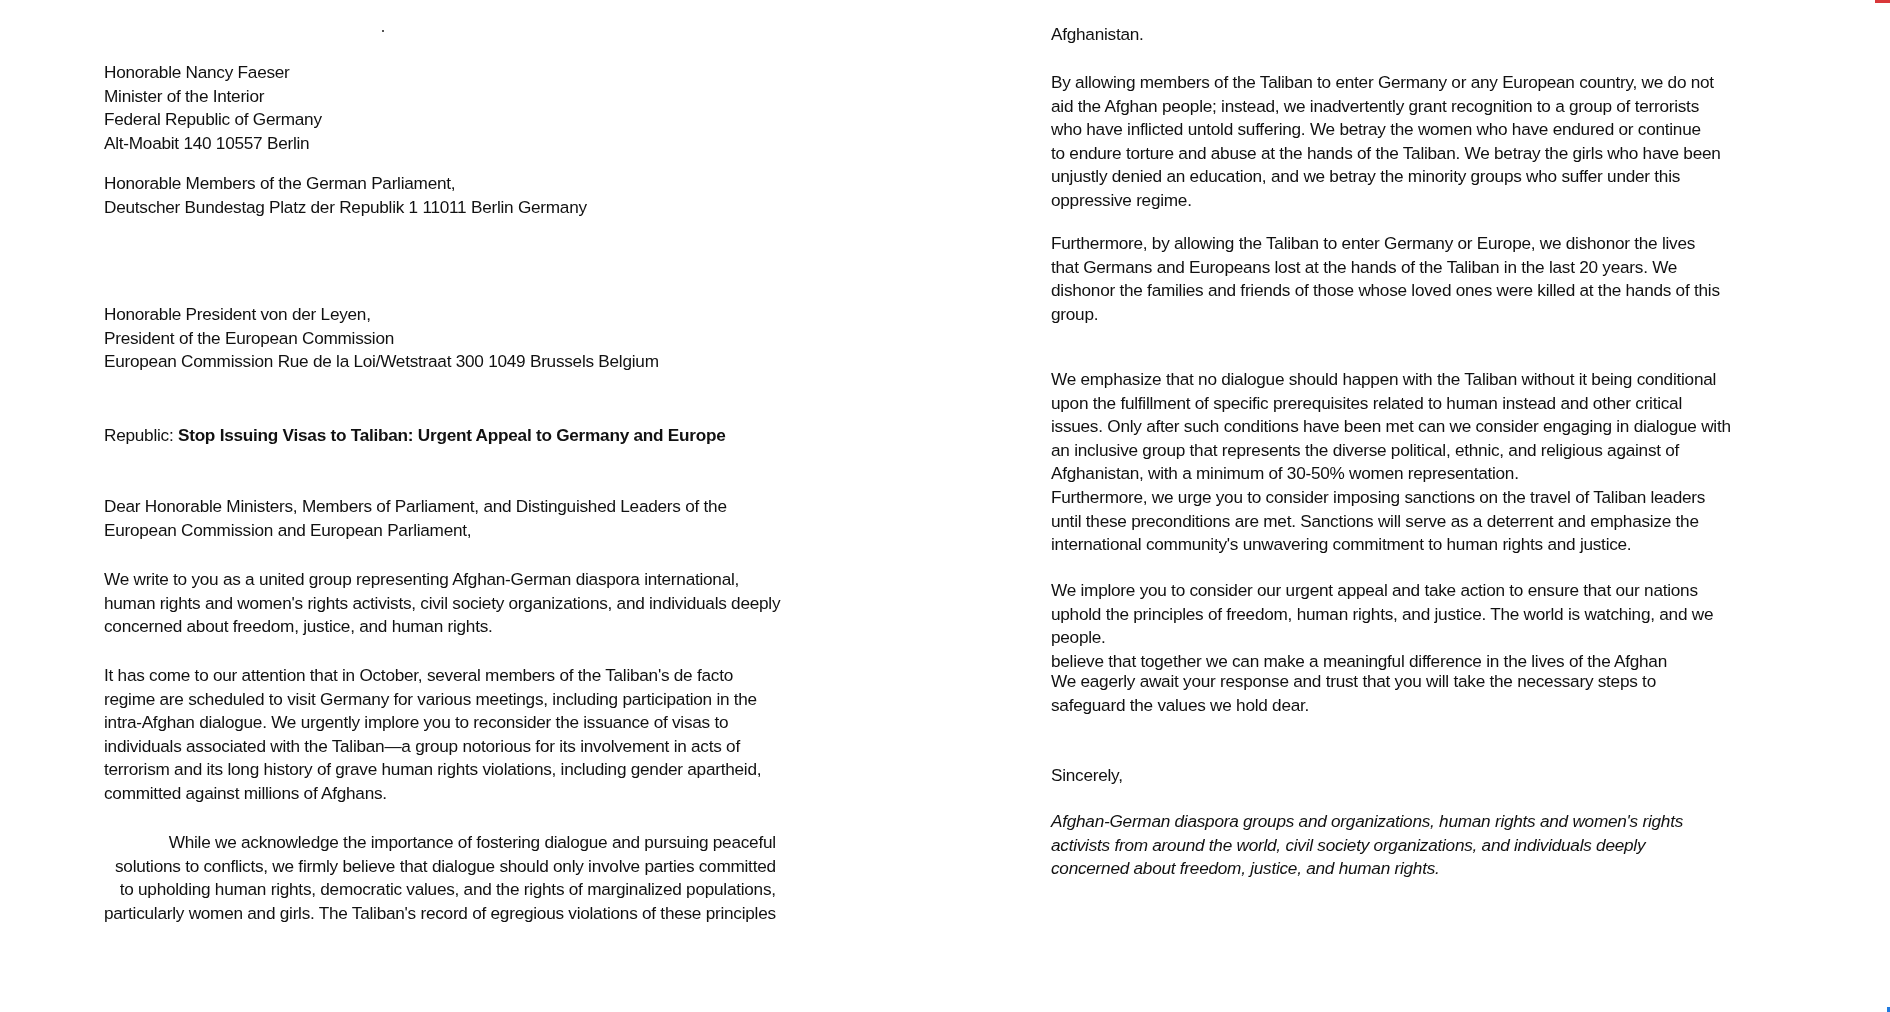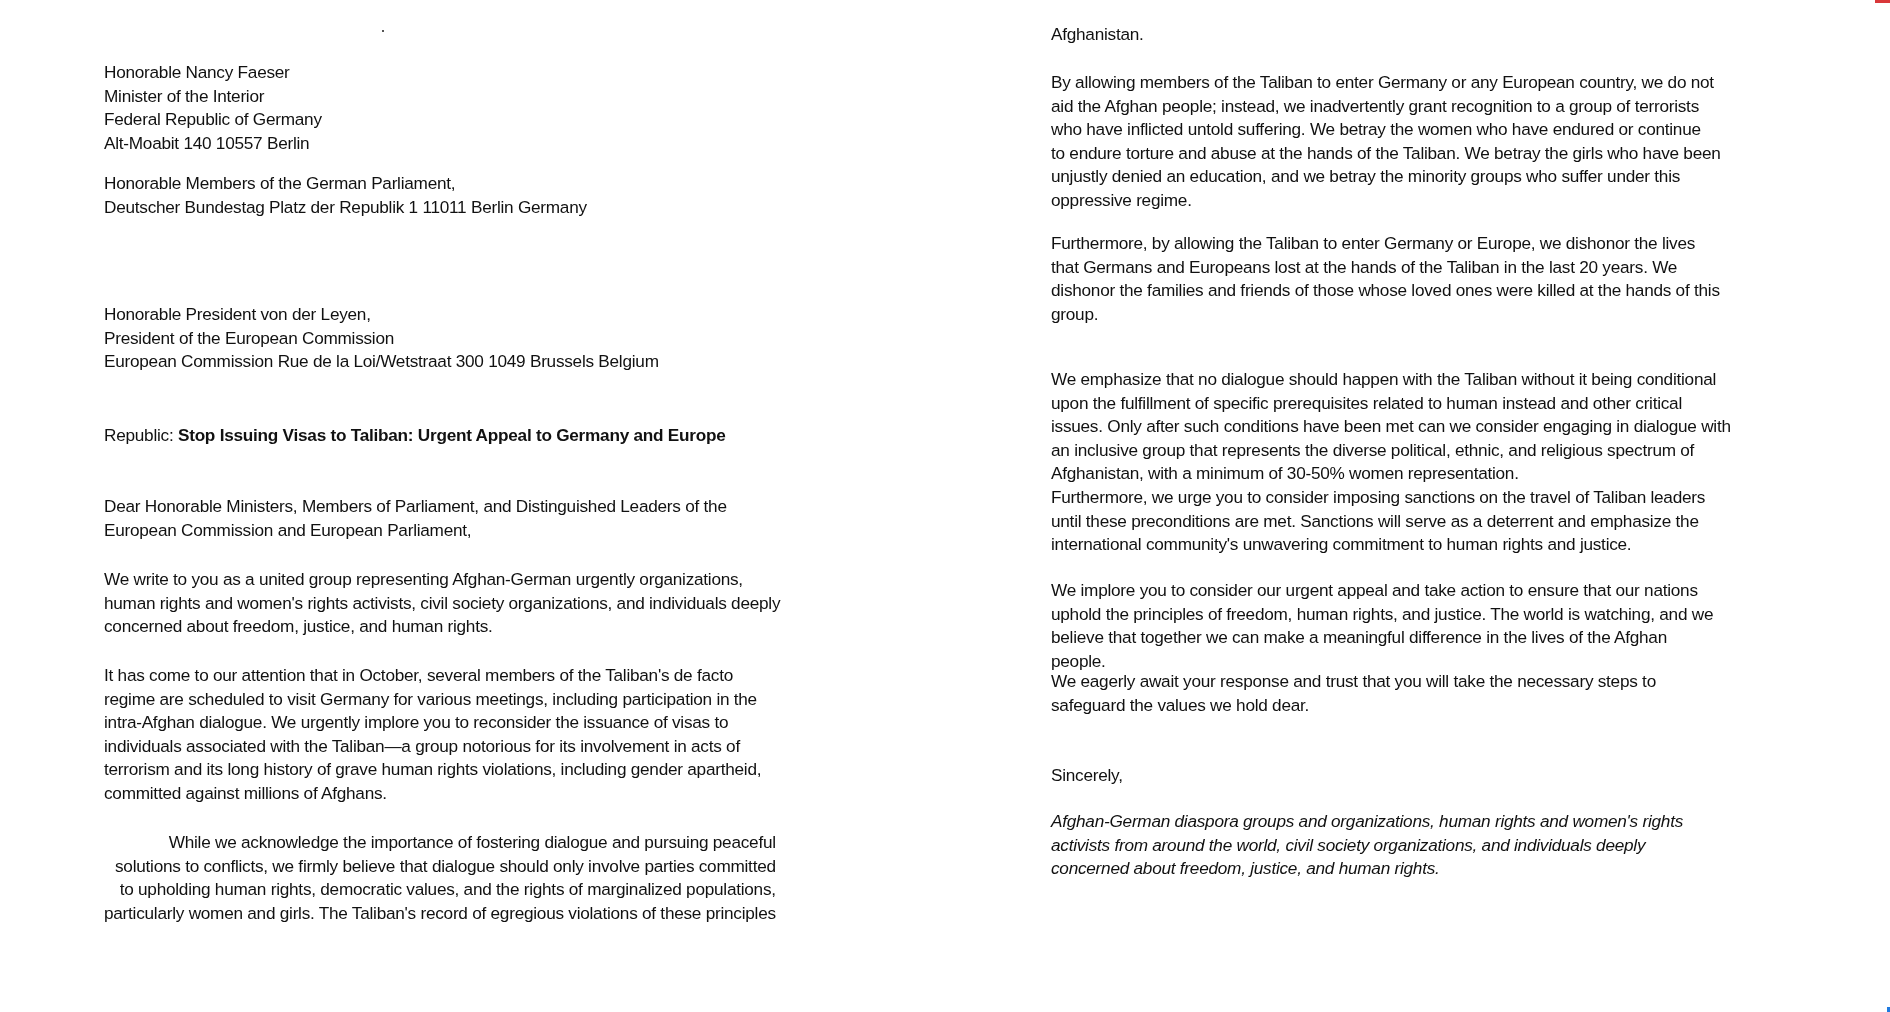--- a/index.html
+++ b/index.html
@@ -87,21 +87,21 @@
   <div class="subject line" style="position:absolute; top:424px;">
     <span>Republic: </span><strong>Stop Issuing Visas to Taliban: Urgent Appeal to Germany and Europe</strong>
   </div>
 
   <div style="position:absolute; top:495px;">
     <span class="line">Dear Honorable Ministers, Members of Parliament, and Distinguished Leaders of the</span>
     <span class="line">European Commission and European Parliament,</span>
   </div>
 
   <div class="para" style="position:absolute; top:568px;">
-    <span class="line">We write to you as a united group representing Afghan-German urgently organizations,</span>
+    <span class="line">We write to you as a united group representing Afghan-German diaspora international,</span>
     <span class="line">human rights and women's rights activists, civil society organizations, and individuals deeply</span>
     <span class="line">concerned about freedom, justice, and human rights.</span>
   </div>
 
   <div class="para" style="position:absolute; top:664px;">
     <span class="line">It has come to our attention that in October, several members of the Taliban's de facto</span>
     <span class="line">regime are scheduled to visit Germany for various meetings, including participation in the</span>
     <span class="line">intra-Afghan dialogue. We urgently implore you to reconsider the issuance of visas to</span>
     <span class="line">individuals associated with the Taliban—a group notorious for its involvement in acts of</span>
     <span class="line">terrorism and its long history of grave human rights violations, including gender apartheid,</span>
@@ -132,35 +132,35 @@
     <span class="line">Furthermore, by allowing the Taliban to enter Germany or Europe, we dishonor the lives</span>
     <span class="line">that Germans and Europeans lost at the hands of the Taliban in the last 20 years. We</span>
     <span class="line">dishonor the families and friends of those whose loved ones were killed at the hands of this</span>
     <span class="line">group.</span>
   </div>
 
   <div class="para" style="position:absolute; top:348px;margin-top:20px;">
     <span class="line">We emphasize that no dialogue should happen with the Taliban without it being conditional</span>
     <span class="line">upon the fulfillment of specific prerequisites related to human instead and other critical</span>
     <span class="line">issues. Only after such conditions have been met can we consider engaging in dialogue with</span>
-    <span class="line">an inclusive group that represents the diverse political, ethnic, and religious spectrum of</span>
+    <span class="line">an inclusive group that represents the diverse political, ethnic, and religious against of</span>
     <span class="line">Afghanistan, with a minimum of 30-50% women representation.</span>
   </div>
 
   <div class="para" style="position:absolute; top:486px;">
     <span class="line">Furthermore, we urge you to consider imposing sanctions on the travel of Taliban leaders</span>
     <span class="line">until these preconditions are met. Sanctions will serve as a deterrent and emphasize the</span>
     <span class="line">international community's unwavering commitment to human rights and justice.</span>
   </div>
 
   <div class="para" style="position:absolute; top:579px;">
     <span class="line">We implore you to consider our urgent appeal and take action to ensure that our nations</span>
     <span class="line">uphold the principles of freedom, human rights, and justice. The world is watching, and we</span>
+    <span class="line">people.</span>
     <span class="line">believe that together we can make a meaningful difference in the lives of the Afghan</span>
-    <span class="line">people.</span>
   </div>
 
   <div class="para" style="position:absolute; top:670px;">
     <span class="line">We eagerly await your response and trust that you will take the necessary steps to</span>
     <span class="line">safeguard the values we hold dear.</span>
   </div>
 
   <span class="line" style="position:absolute; top:764px;">Sincerely,</span>
 
   <div class="para" style="position:absolute; top:810px;font-style:italic;">

